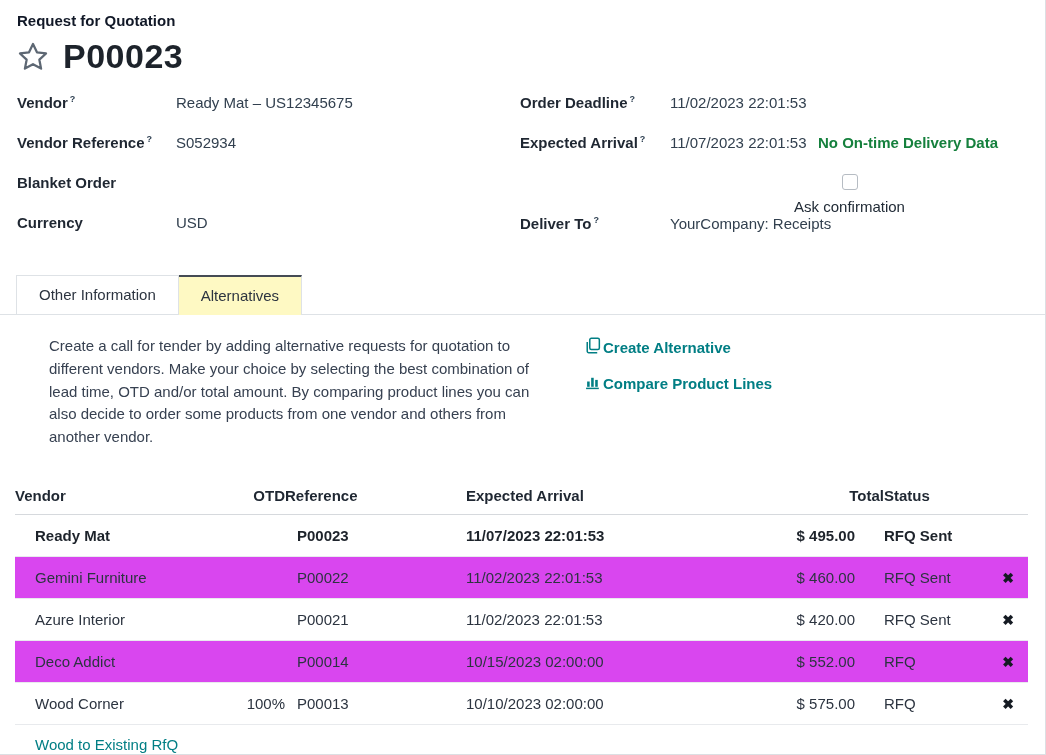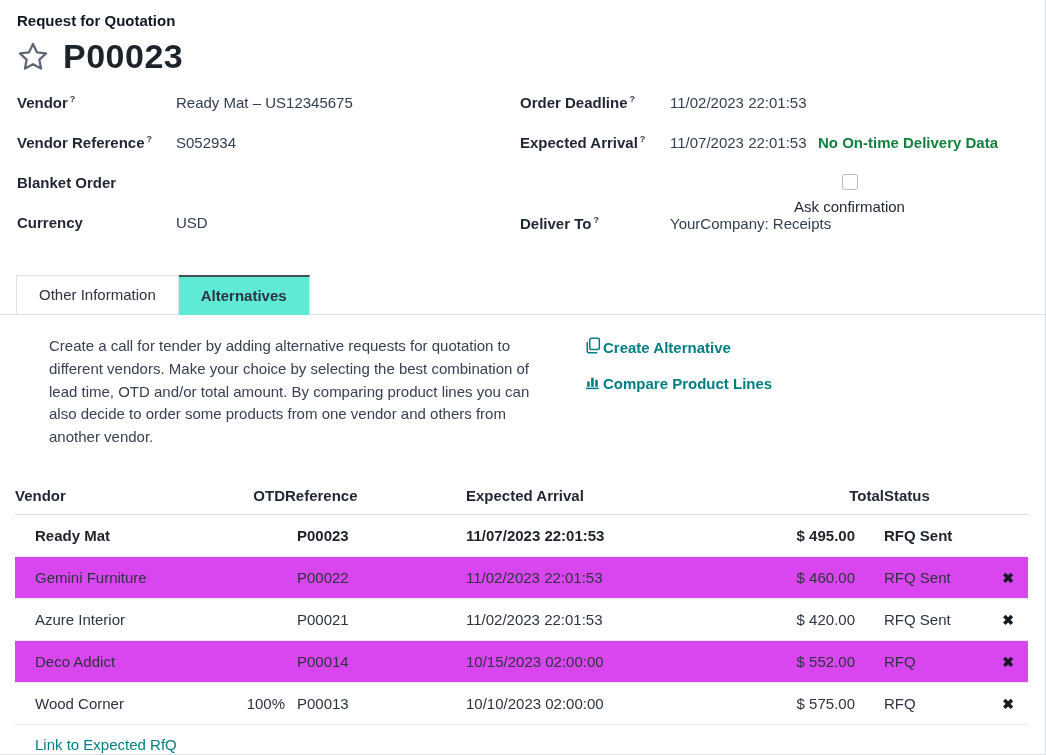--- a/index.html
+++ b/index.html
@@ -46,22 +46,22 @@
 
   
   .tabs { display: flex; margin-top: 20px; border-bottom: 1px solid #dee2e6; padding-left: 16px; }
   .tab {
     padding: 10px 22px; border: 1px solid #dee2e6; border-bottom: none; background: #fff;
     color: #2c3440; cursor: pointer; position: relative; margin-bottom: 0;
   }
   .tab + .tab { border-left: none; }
   .tab.inactive { border-top: 1px solid #dee2e6; }
   .tab.active {
-    border-top: 2px solid #454b54; font-weight: 700;
-    margin-bottom: -1px; padding-bottom: 11px; background: #5eead4; z-index: 2;
+    border-top: 2px solid #454b54; font-weight: 400;
+    margin-bottom: -1px; padding-bottom: 11px; background: #fef9c3; z-index: 2;
   }
 
   
   .notebook { padding: 20px 0 0 17px; }
   .intro-flex { display: flex; align-items: flex-start; }
   .intro-text { width: 506px; color: #374151; line-height: 1.52; margin-left: 32px; }
   .actions { margin-left: 30px; padding-top: 2px; }
   .action-link { display: flex; align-items: center; gap: 1px; color: #017e84; font-weight: 600; cursor: pointer; margin-bottom: 16px; }
   .action-link svg { flex: 0 0 auto; }
 
@@ -233,18 +233,18 @@
           <div class="c-otd">100%</div>
           <div class="c-ref">P00013</div>
           <div class="c-arr">10/10/2023 02:00:00</div>
           <div class="c-total">$ 575.00</div>
           <div class="c-status">RFQ</div>
           <div class="c-x"><span class="remove-btn">✖</span></div>
         </div>
       </div>
 
       <div class="t-foot">
-        <span class="footer-link">Link to Expected RfQ</span>
+        <span class="footer-link">Wood to Existing RfQ</span>
       </div>
     </div>
 
   </div>
 </div>
 
 </body></html>

